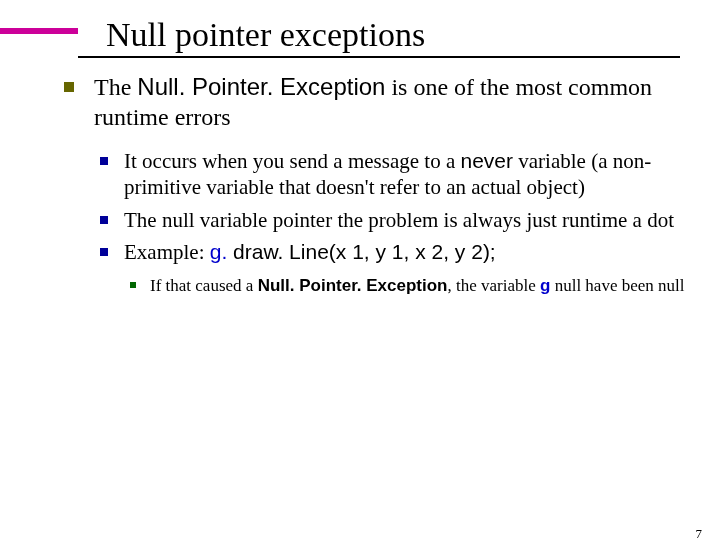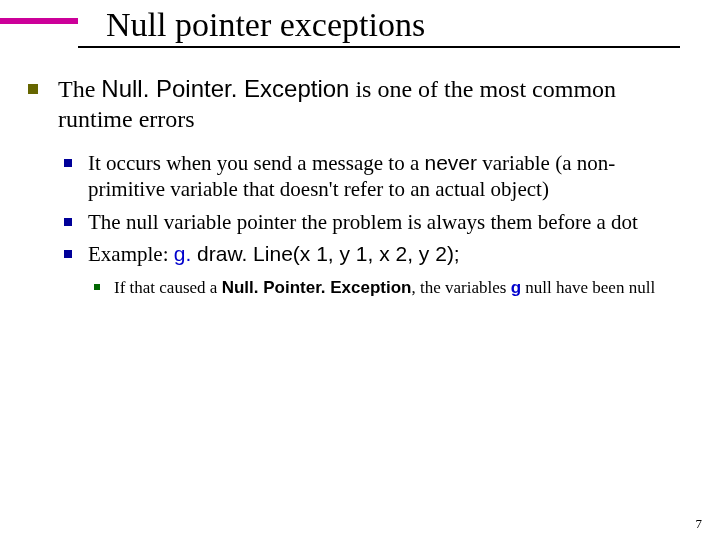--- a/index.html
+++ b/index.html
@@ -14,21 +14,21 @@
   }
   .slide {
     position: relative;
     width: 720px;
     height: 540px;
     box-sizing: border-box;
   }
   .title-bar {
     display: flex;
     align-items: center;
-    margin-top: 4px;
+    margin-top: 14px;
     font-family: Liberation Serif, serif;
   }
   .accent {
     width: 78px;
     height: 6px;
     background: #cc0099;
     margin-bottom: 6px;
   }
   .title-text {
     font-size: 34px;
@@ -36,22 +36,22 @@
     margin-top: 2px;
   }
   .underline {
     height: 2px;
     background: #000;
     margin-left: 78px;
     margin-right: 40px;
     margin-top: 2px;
   }
   .body {
-    margin-top: 26px;
-    padding-left: 20px;
+    margin-top: 14px;
+    padding-left: 56px;
     padding-right: 28px;
   }
   ul { margin: 0; padding: 0; list-style: none; }
   .lvl1 > li {
     position: relative;
     padding-left: 38px;
     font-size: 24px;
     line-height: 1.25;
     margin-bottom: 14px;
   }
@@ -131,28 +131,28 @@
   <div class="body">
     <ul class="lvl1">
       <li>
         <span>The </span><span class="codeface">Null. Pointer. Exception</span><span> is one of the most common runtime errors</span>
 
         <ul class="lvl2">
           <li>
             <span>It occurs when you send a message to a </span><span class="codeface">never</span><span> variable (a non-primitive variable that doesn't refer to an actual object)</span>
           </li>
           <li>
-            <span>The null variable pointer the problem is </span><span class="italic">always</span><span> them before a dot</span>
+            <span>The null variable pointer the problem is </span><span class="italic">always</span><span> just runtime a dot</span>
           </li>
           <li>
             <span>Example: </span><span class="codeface blue">g. </span><span class="codeface">draw. Line(x 1, y 1, x 2, y 2);</span>
 
             <ul class="lvl3">
               <li>
-                <span>If that caused a </span><span class="codeface bold">Null. Pointer. Exception</span><span>, the variables </span><span class="codeface bold blue">g</span><span class="italic"> null</span><span> have been null</span>
+                <span>If that caused a </span><span class="codeface bold">Null. Pointer. Exception</span><span>, the variable </span><span class="codeface bold blue">g</span><span class="italic"> null</span><span> have been null</span>
               </li>
             </ul>
           </li>
         </ul>
       </li>
     </ul>
   </div>
 
   <div class="pagenum">7</div>
 </div>

